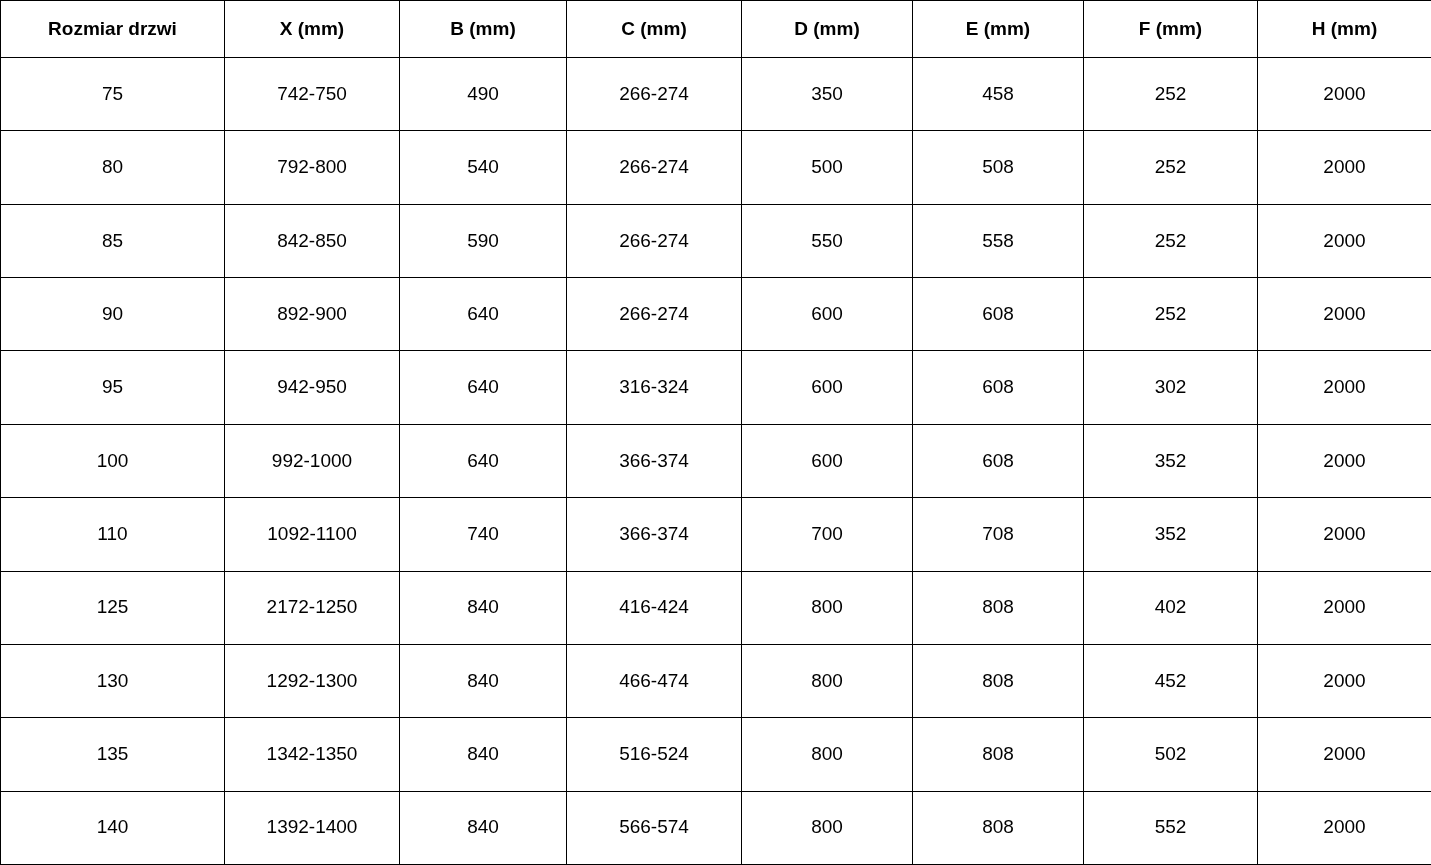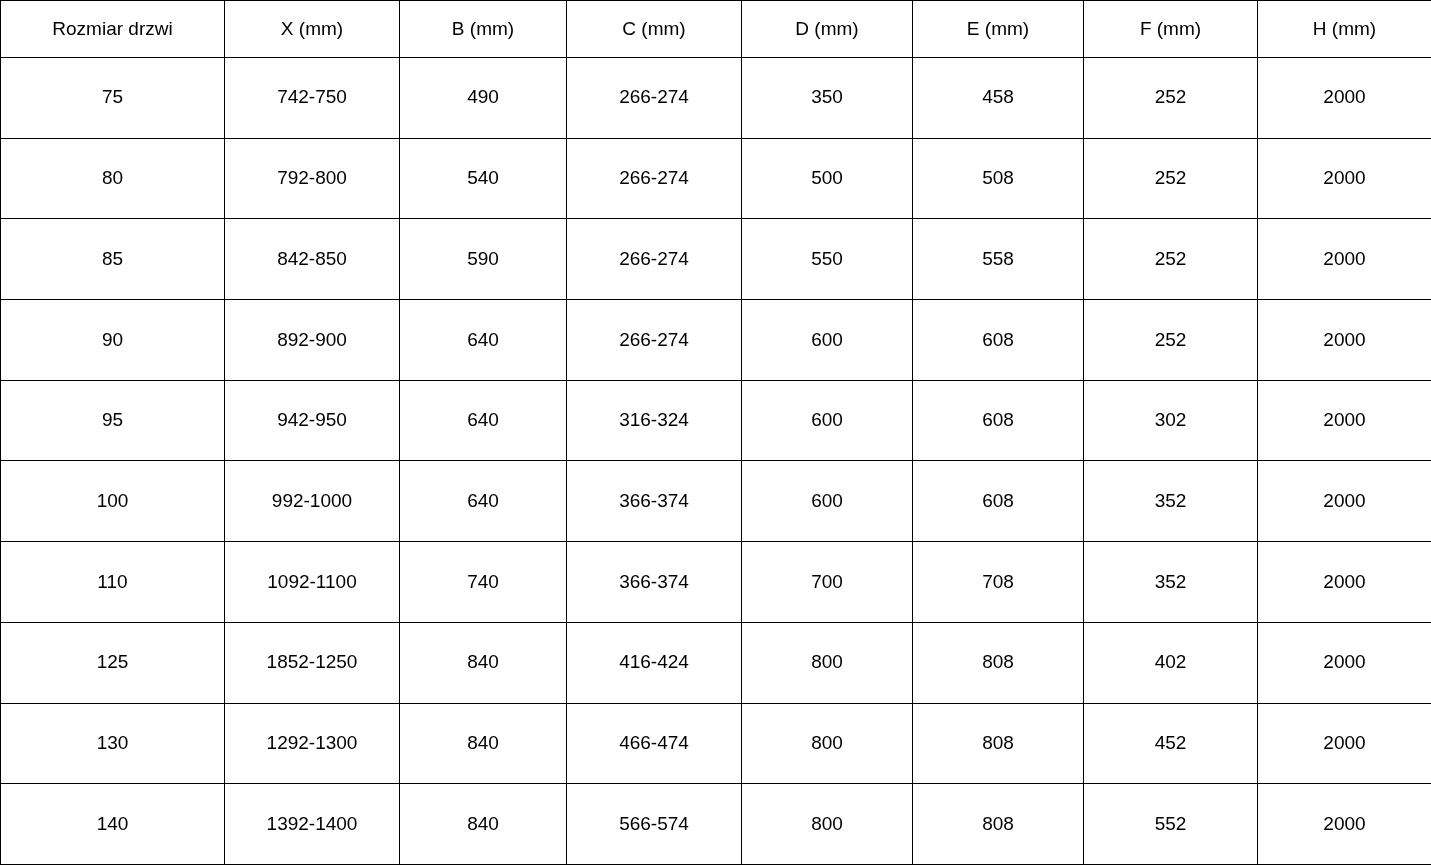--- a/index.html
+++ b/index.html
@@ -23,21 +23,21 @@
   table.spec-table th,
   table.spec-table td {
     border: 1px solid #000000;
     text-align: center;
     vertical-align: middle;
     font-size: 19px;
     padding: 0;
     line-height: 1.2;
   }
   table.spec-table thead th {
-    font-weight: normal;
+    font-weight: bold;
     font-size: 19px;
     height: 56px;
   }
   table.spec-table tbody td {
     font-weight: normal;
     height: 54px;
   }
   
   col.c0 { width: 224px; }
   col.c1 { width: 175px; }
@@ -140,39 +140,49 @@
       <td>1092-1100</td>
       <td>740</td>
       <td>366-374</td>
       <td>700</td>
       <td>708</td>
       <td>352</td>
       <td>2000</td>
     </tr>
     <tr>
       <td>125</td>
-      <td>1852-1250</td>
+      <td>2172-1250</td>
       <td>840</td>
       <td>416-424</td>
       <td>800</td>
       <td>808</td>
       <td>402</td>
       <td>2000</td>
     </tr>
     <tr>
       <td>130</td>
       <td>1292-1300</td>
       <td>840</td>
       <td>466-474</td>
       <td>800</td>
       <td>808</td>
       <td>452</td>
       <td>2000</td>
     </tr>
     <tr>
+      <td>135</td>
+      <td>1342-1350</td>
+      <td>840</td>
+      <td>516-524</td>
+      <td>800</td>
+      <td>808</td>
+      <td>502</td>
+      <td>2000</td>
+    </tr>
+    <tr>
       <td>140</td>
       <td>1392-1400</td>
       <td>840</td>
       <td>566-574</td>
       <td>800</td>
       <td>808</td>
       <td>552</td>
       <td>2000</td>
     </tr>
   </tbody>

